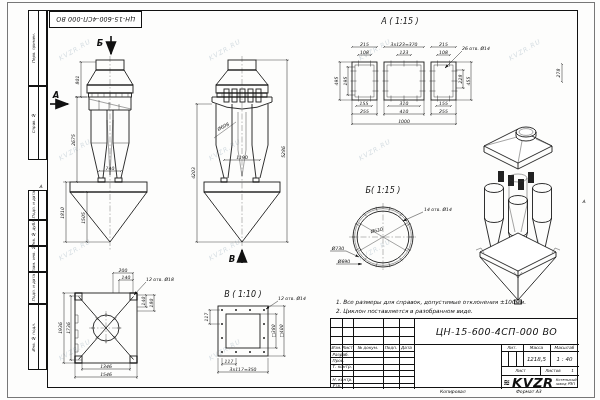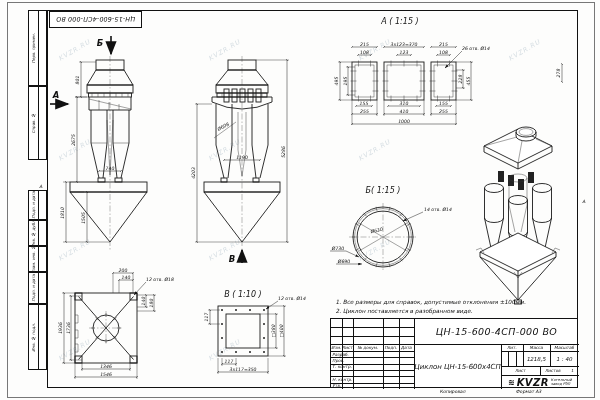--- a/index.html
+++ b/index.html
@@ -37,21 +37,21 @@
   .tb{position:absolute;left:330px;top:318px;width:248px;height:70px;border:1.3px solid #111;box-sizing:border-box;background:#fff;z-index:2;font-style:italic;}
   .tb .vl,.tb .hl{position:absolute;background:#111;}
   .tb .vl{width:0.8px;} .tb .hl{height:0.8px;}
   .tb .cell{position:absolute;display:flex;align-items:center;justify-content:center;font-size:4.2px;color:#111;white-space:nowrap;}
   .tb .lcell{position:absolute;display:flex;align-items:center;font-size:4.2px;color:#111;padding-left:1.5px;white-space:nowrap;}
   .tb .big{font-size:9.5px;letter-spacing:0.4px;}
   .tb .name{font-size:7px;}
   .tb .val{font-size:5.5px;}
   .logo{position:absolute;display:flex;align-items:center;justify-content:center;gap:2px;}
   .logo .wave{font-size:8px;font-weight:700;}
-  .logo .kv{font-size:10px;font-weight:700;letter-spacing:0.5px;font-style:italic;}
+  .logo .kv{font-size:13px;font-weight:700;letter-spacing:0.5px;font-style:italic;}
   .logo .co{font-size:3.6px;line-height:1.2;text-align:left;}
   .bstrip{position:absolute;font-size:4.5px;font-style:italic;color:#111;z-index:2;}
 </style>
 </head>
 <body>
 
 <div class="sheet">
 
   <div class="wm">
     <span>KVZR.RU</span>
@@ -439,21 +439,20 @@
     <div class="cell" style="left:68px;top:25px;width:15px;height:7px;">Дата</div>
 
     <div class="lcell" style="left:0;top:32px;width:22px;height:6.3px;">Разраб.</div>
     <div class="lcell" style="left:0;top:38.3px;width:22px;height:6.3px;">Пров.</div>
     <div class="lcell" style="left:0;top:44.6px;width:22px;height:6.4px;">Т. контр.</div>
     <div class="lcell" style="left:0;top:57.3px;width:22px;height:6.3px;">Н. контр.</div>
     <div class="lcell" style="left:0;top:63.6px;width:22px;height:6.4px;">Утв.</div>
 
     <div class="cell big" style="left:83px;top:0;width:165px;height:25px;">ЦН-15-600-4СП-000 ВО</div>
 
-    <div class="cell name" style="left:83px;top:25px;width:87px;height:45px;">Циклон ЦН-15-600х4СП</div>
 
     <div class="cell" style="left:170px;top:25px;width:22px;height:7px;">Лит.</div>
     <div class="cell" style="left:192px;top:25px;width:27px;height:7px;">Масса</div>
     <div class="cell" style="left:219px;top:25px;width:29px;height:7px;">Масштаб</div>
     <div class="cell val" style="left:192px;top:32px;width:27px;height:15px;">1218,5</div>
     <div class="cell val" style="left:219px;top:32px;width:29px;height:15px;">1 : 40</div>
 
     <div class="cell" style="left:170px;top:47px;width:39px;height:9px;">Лист</div>
     <div class="cell" style="left:209px;top:47px;width:26px;height:9px;">Листов</div>
     <div class="cell" style="left:235px;top:47px;width:13px;height:9px;">1</div>

